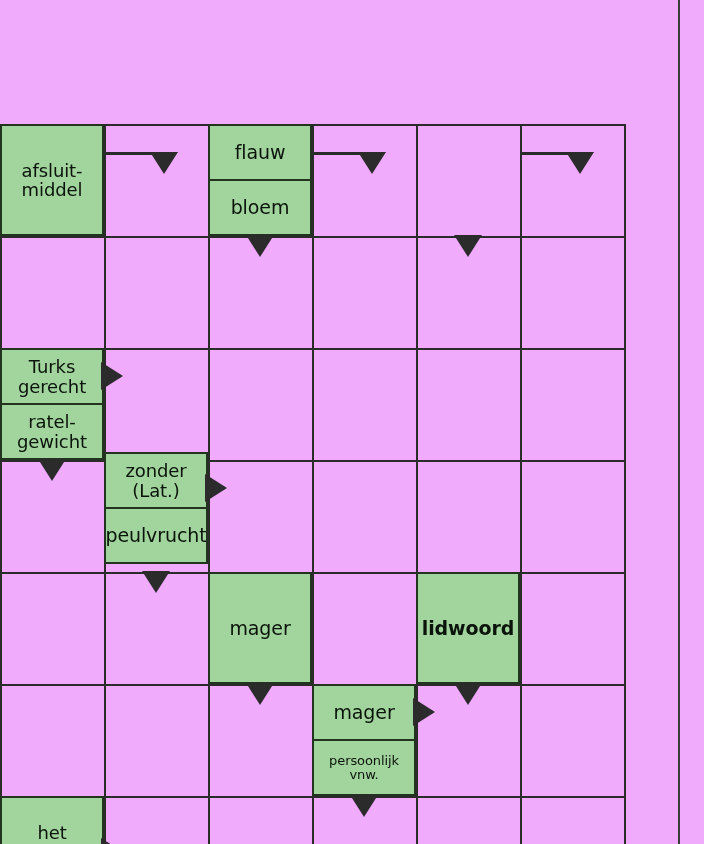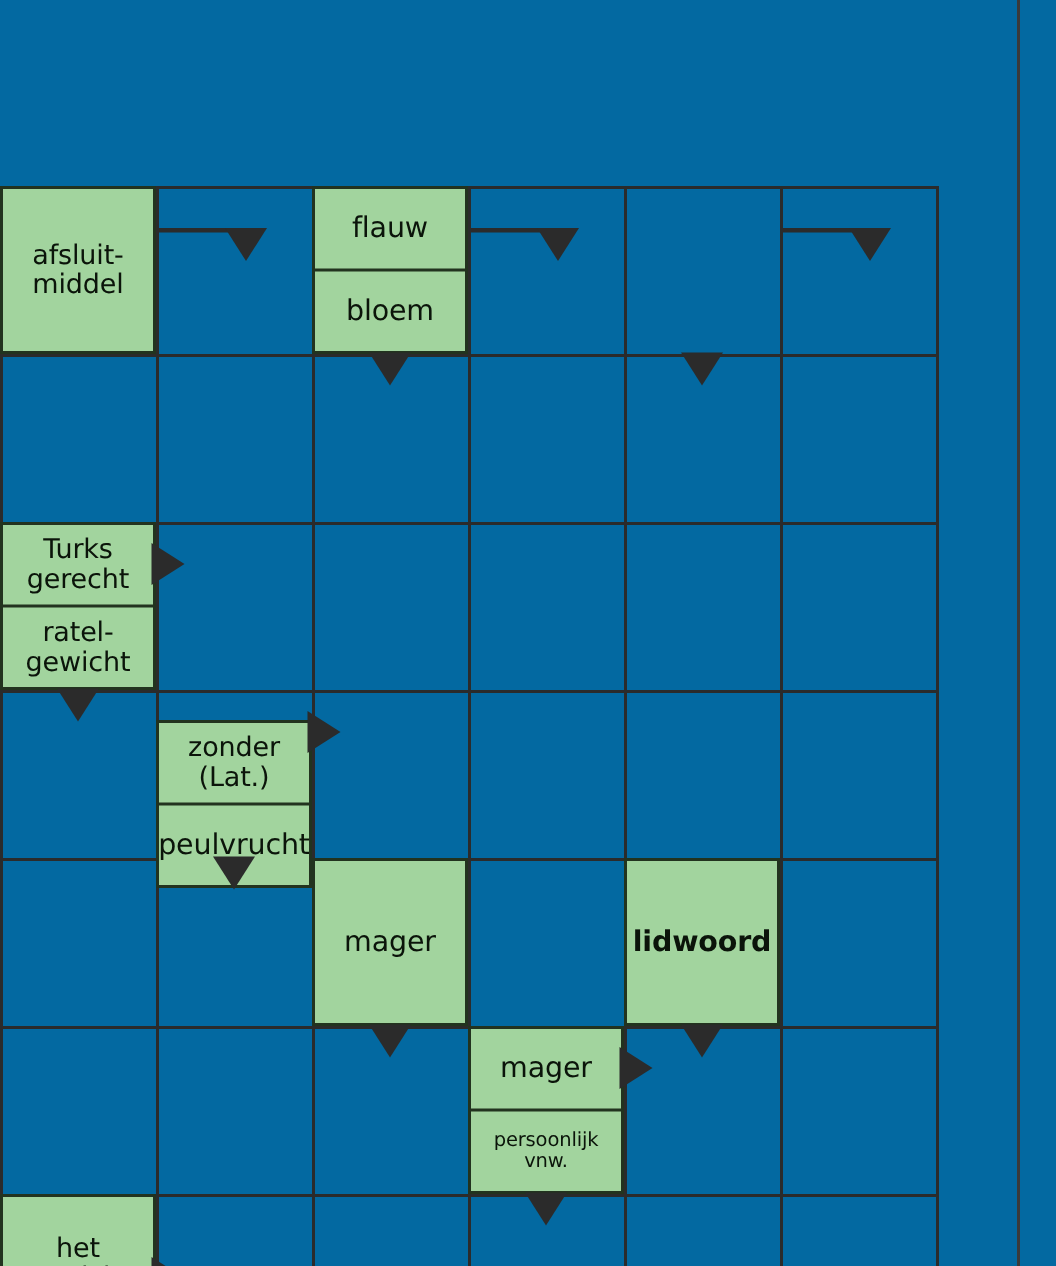--- a/index.html
+++ b/index.html
@@ -11,21 +11,21 @@
     width: 704px;
     height: 844px;
     overflow: hidden;
     font-family: "DejaVu Sans", "Liberation Sans", sans-serif;
   }
 
   #page {
     position: relative;
     width: 704px;
     height: 844px;
-    background: #0369a1;
+    background: #f0abfc;
     overflow: hidden;
   }
 
   
   .page-rule {
     position: absolute;
     top: 0;
     width: 0;
     height: 844px;
     border-left: 2px solid #3a3a3a;
@@ -139,21 +139,21 @@
     <div class="arrow arrow-down" style="left: 246px; top: 235px;"></div>
     <div class="arrow arrow-down" style="left: 454px; top: 235px;"></div>
     <div class="clue" style="left: 0px; top: 348px; width: 104px; height: 112px;">
       <div class="clue-part" style="font-size: 18px;">Turks
 gerecht</div>
       <div class="clue-part" style="font-size: 18px;">ratel-
 gewicht</div>
     </div>
     <div class="arrow arrow-right" style="left: 101px; top: 362px;"></div>
     <div class="arrow arrow-down" style="left: 38px; top: 459px;"></div>
-    <div class="clue" style="left: 104px; top: 480px; width: 104px; height: 112px;">
+    <div class="clue" style="left: 104px; top: 452px; width: 104px; height: 112px;">
       <div class="clue-part" style="font-size: 18px;">zonder
 (Lat.)</div>
       <div class="clue-part">peulvrucht</div>
     </div>
     <div class="arrow arrow-right" style="left: 205px; top: 474px;"></div>
     <div class="arrow arrow-down" style="left: 142px; top: 571px;"></div>
     <div class="clue single" style="left: 208px; top: 572px; width: 104px; height: 112px;">
       <div class="clue-part">mager</div>
     </div>
     <div class="arrow arrow-down" style="left: 246px; top: 683px;"></div>

